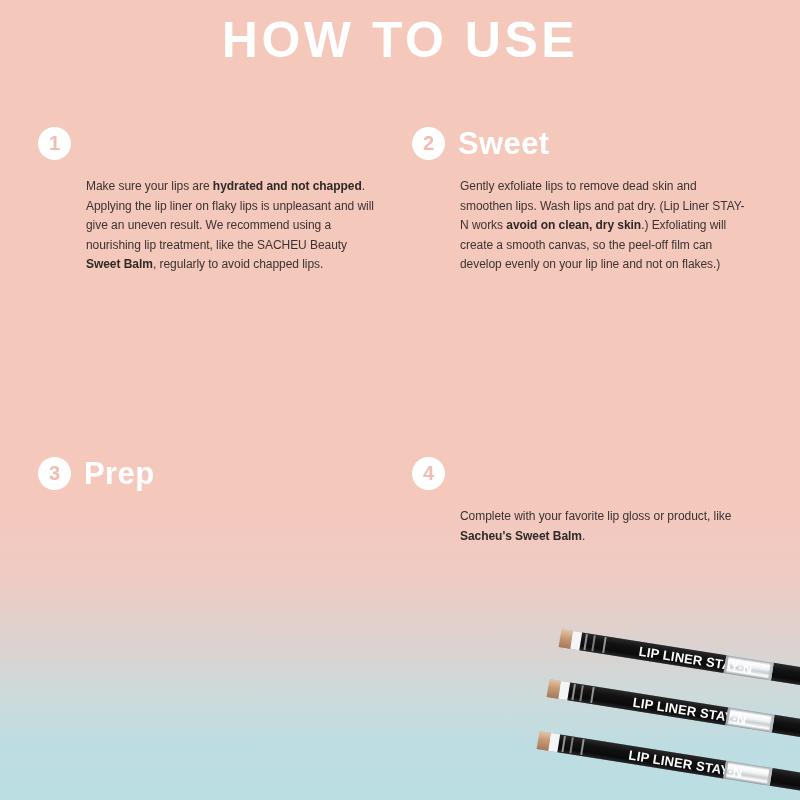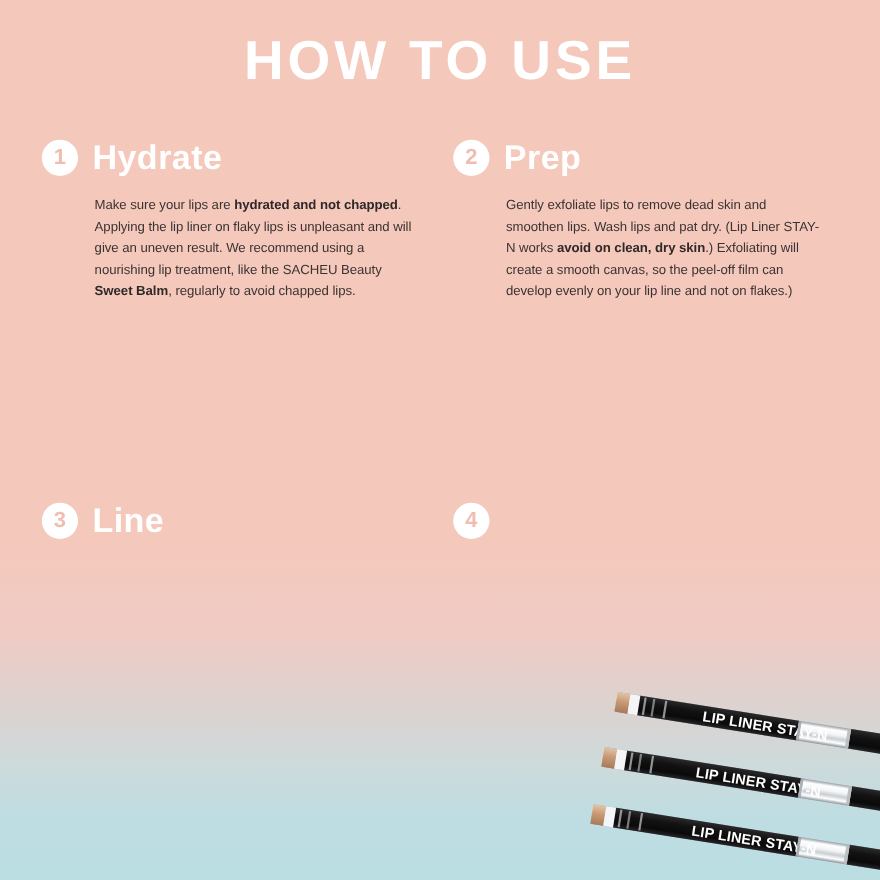--- a/index.html
+++ b/index.html
@@ -23,21 +23,21 @@
         #ddd2cf 80%,
         #cddadb 87%,
         #bedde2 93%,
         #bbdee3 100%);
     overflow: hidden;
   }
 
   
   #title {
     position: absolute;
-    top: 30px;
+    top: 15px;
     left: 0;
     width: 800px;
     text-align: center;
     color: #ffffff;
     font-size: 50px;
     font-weight: bold;
     letter-spacing: 3.5px;
     line-height: 1;
   }
 
@@ -173,39 +173,39 @@
       <text x="92" y="5" fill="#ffffff" font-family="'Liberation Sans', sans-serif" font-size="13" font-weight="bold" letter-spacing="0.2">LIP LINER STAY-N</text>
       <rect x="189" y="-9" width="2.5" height="18" fill="#9aa0a6" opacity="0.8"></rect>
       <rect x="236" y="-9" width="64" height="18" fill="url(#blackband)"></rect>
       <rect x="233" y="-9" width="3" height="18" fill="#b6bbc0" opacity="0.9"></rect>
     </g>
   </svg>
 
   <div class="step step-1">
     <div class="step-head">
       <div class="badge">1</div>
-      <div class="step-title">Hydrate</div>
     </div>
     <div class="step-body">Make sure your lips are <b>hydrated and not chapped</b>. Applying the lip liner on flaky lips is unpleasant and will give an uneven result.  We recommend using a nourishing lip treatment, like the SACHEU Beauty <b>Sweet Balm</b>, regularly to avoid chapped lips.</div>
   </div>
 
   <div class="step step-2">
     <div class="step-head">
       <div class="badge">2</div>
+      <div class="step-title">Sweet</div>
+    </div>
+    <div class="step-body">Gently exfoliate lips to remove dead skin and smoothen lips. Wash lips and pat dry. (Lip Liner STAY-N works <b>avoid on clean, dry skin</b>.) Exfoliating will create a smooth canvas, so the peel-off film can develop evenly on your lip line and not on flakes.)</div>
+  </div>
+
+  <div class="step step-3">
+    <div class="step-head">
+      <div class="badge">3</div>
       <div class="step-title">Prep</div>
     </div>
-    <div class="step-body">Gently exfoliate lips to remove dead skin and smoothen lips. Wash lips and pat dry. (Lip Liner STAY-N works <b>avoid on clean, dry skin</b>.) Exfoliating will create a smooth canvas, so the peel-off film can develop evenly on your lip line and not on flakes.)</div>
-  </div>
-
-  <div class="step step-3">
-    <div class="step-head">
-      <div class="badge">3</div>
-      <div class="step-title">Line</div>
-    </div>
   </div>
 
   <div class="step step-4">
     <div class="step-head">
       <div class="badge">4</div>
     </div>
+    <div class="step-body">Complete with your favorite lip gloss or product, like <b>Sacheu's Sweet Balm</b>.</div>
   </div>
 
 </div>
 
 </body></html>

